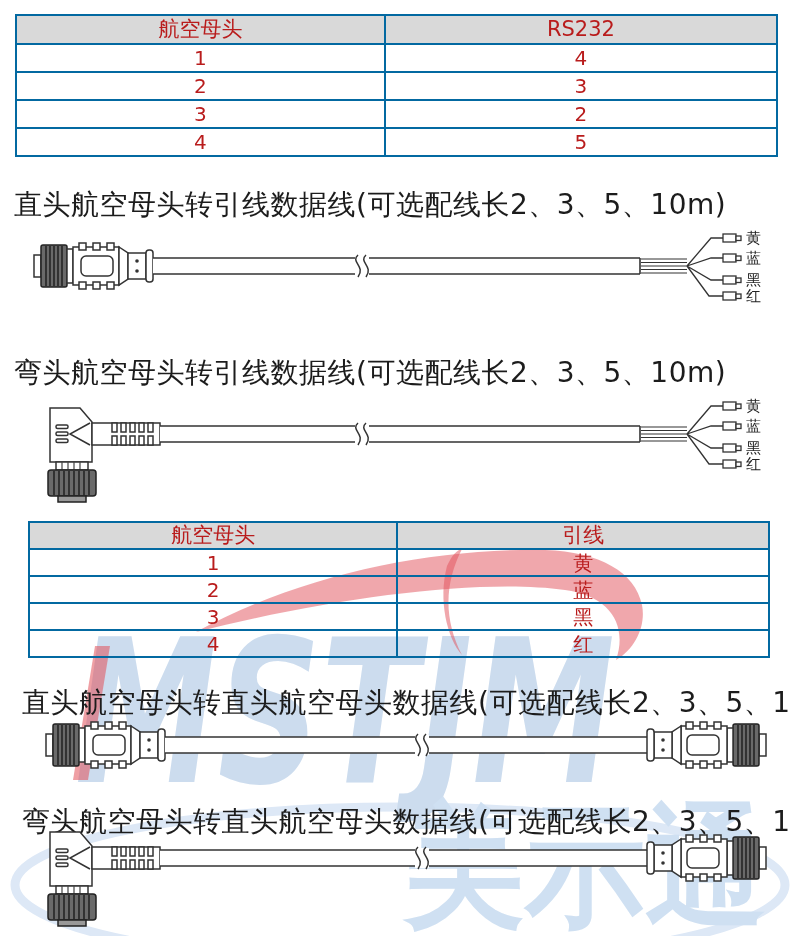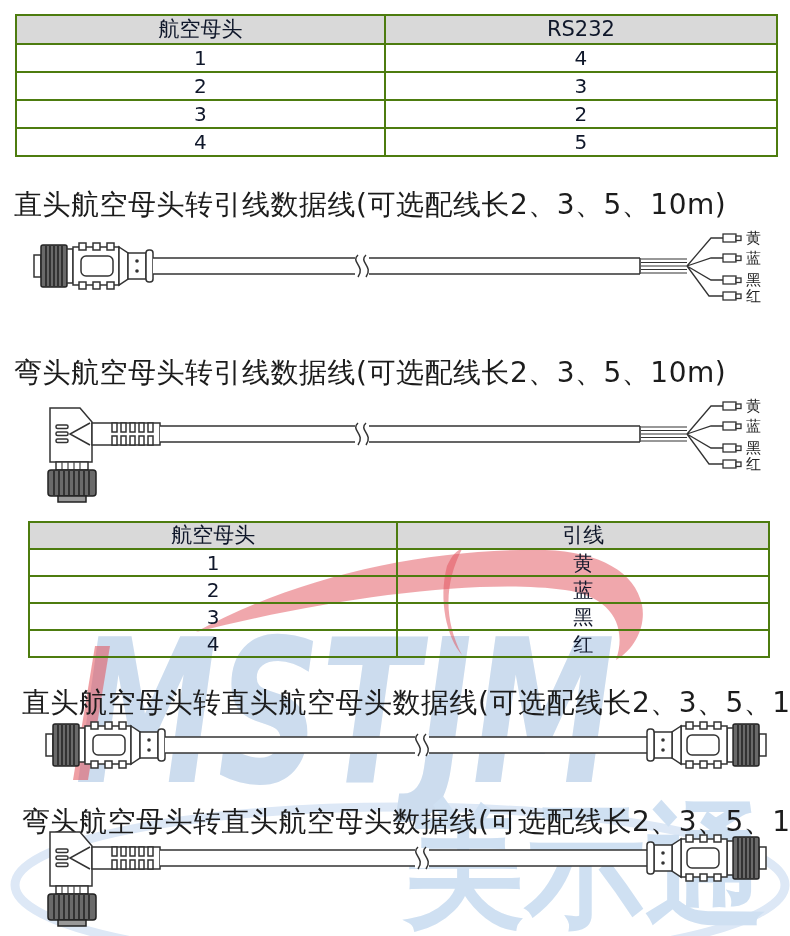--- a/index.html
+++ b/index.html
@@ -7,22 +7,22 @@
     position:relative; width:790px; height:936px; background:#ffffff;
     font-family:"DejaVu Sans", sans-serif; overflow:hidden;
   }
   .watermark { position:absolute; left:0; top:0; z-index:0; }
 
   table.doc-table {
     position:absolute; border-collapse:collapse; table-layout:fixed;
     background:transparent; z-index:1;
   }
   table.doc-table th, table.doc-table td {
-    border:2px solid #4d7c0f; text-align:center; vertical-align:middle;
-    color:#0f172a; font-weight:normal; padding:0; background:transparent;
+    border:2px solid #0369a1; text-align:center; vertical-align:middle;
+    color:#b91c1c; font-weight:normal; padding:0; background:transparent;
     font-size:20px; line-height:1;
   }
   table.doc-table th { background:#d9d9d9; font-size:21px; }
   table.t1 { left:15px; top:14px; width:763px; }
   table.t1 th { height:27px; }
   table.t1 td { height:26px; }
   table.t2 { left:28px; top:521px; width:742px; }
   table.t2 th { height:25px; }
   table.t2 td { height:25px; }
 

